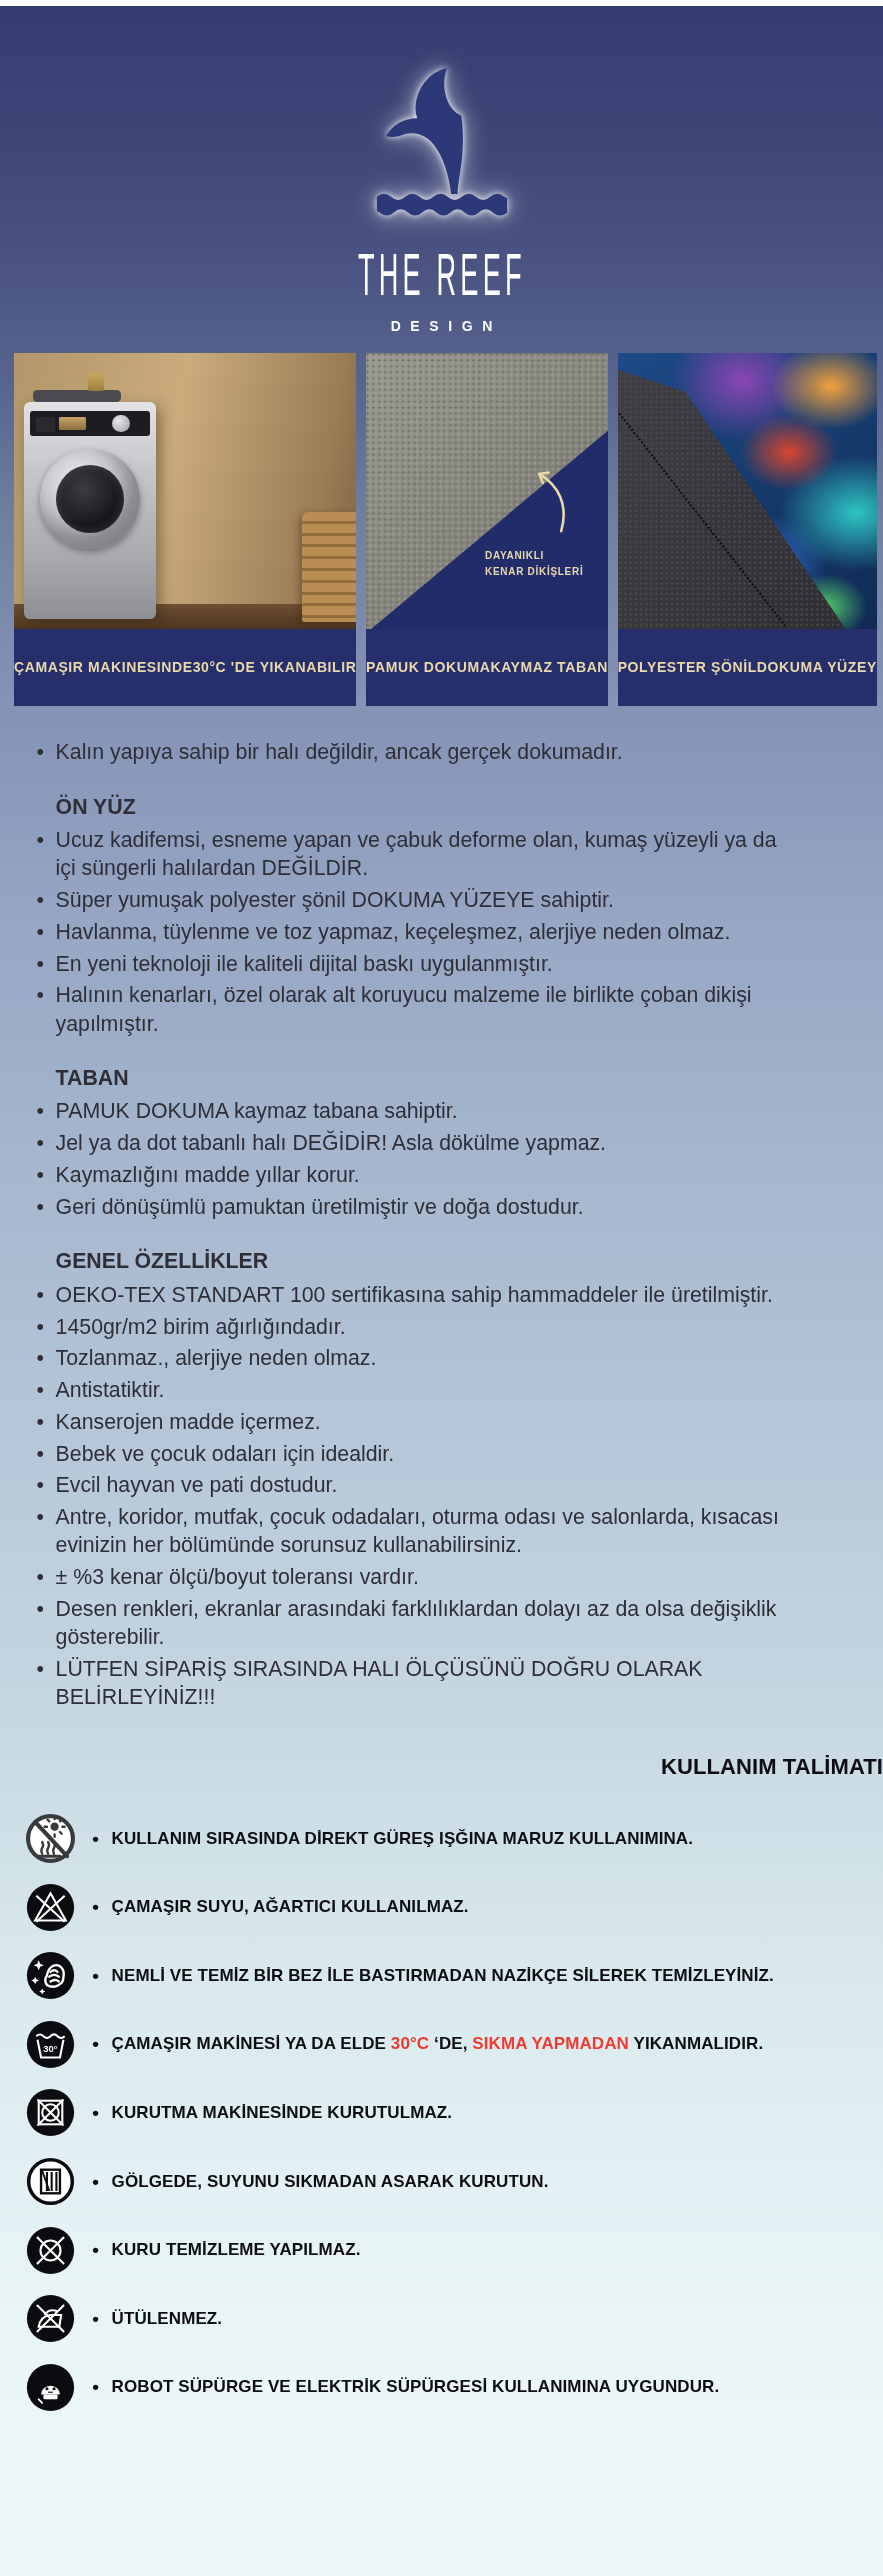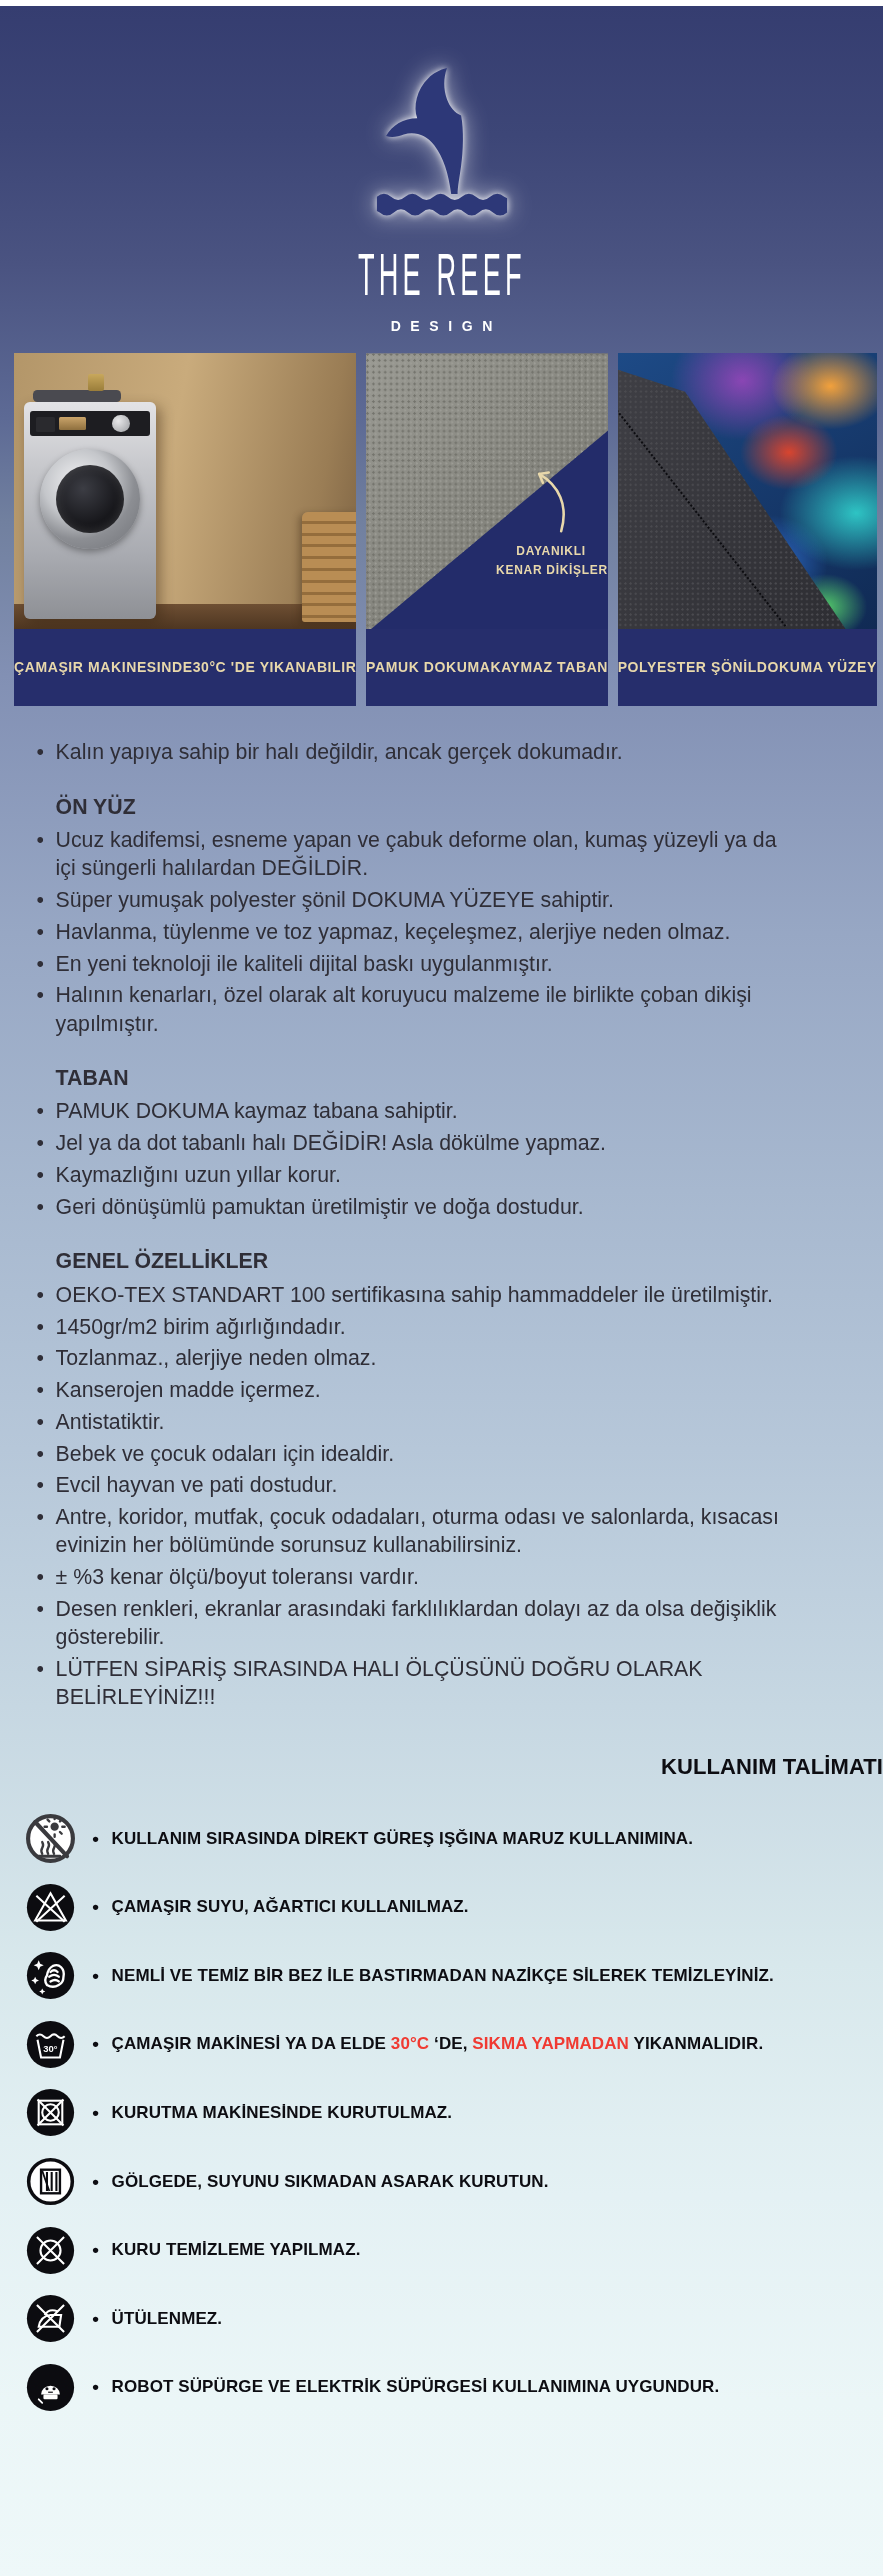--- a/index.html
+++ b/index.html
@@ -85,23 +85,23 @@
   .photo-weave .fabric{
     position:absolute;inset:0;
     background:
       radial-gradient(circle at 1.5px 1.5px,#74746d 1px,rgba(0,0,0,0) 1.4px),
       radial-gradient(circle at 3.7px 4.4px,#9d9d96 0.9px,rgba(0,0,0,0) 1.3px),
       linear-gradient(135deg,#9a9a93 0%,#85857e 55%,#6f6f68 100%);
     background-size:5.9px 5.9px,5.9px 5.9px,100% 100%;
     clip-path:polygon(0 0,100% 0,100% 28%,2% 100%,0 100%);
   }
   .edge-label{
-    position:absolute;right:2px;bottom:49px;width:110px;
-    color:#e8d8ab;font-weight:700;font-size:12px;line-height:1.6;letter-spacing:0.7px;
-    text-align:center;white-space:nowrap;
+    position:absolute;right:13px;bottom:49px;width:110px;
+    color:#e8d8ab;font-weight:700;font-size:10px;line-height:1.6;letter-spacing:0.7px;
+    text-align:left;white-space:nowrap;
   }
   .arrow-svg{position:absolute;right:38px;bottom:94px;}
 
   
   .photo-swirl{
     background:
       radial-gradient(96px 70px at 82% 12%,#f2a13c 0%,rgba(242,161,60,0) 62%),
       radial-gradient(81px 63px at 66% 36%,#d8452f 0%,rgba(216,69,47,0) 60%),
       radial-gradient(118px 88px at 92% 58%,#2ec4c4 0%,rgba(46,196,196,0) 65%),
       radial-gradient(96px 77px at 58% 76%,#2f6fd0 0%,rgba(47,111,208,0) 62%),
@@ -284,31 +284,31 @@
       <li>Süper yumuşak polyester şönil DOKUMA YÜZEYE sahiptir.</li>
       <li>Havlanma, tüylenme ve toz yapmaz, keçeleşmez, alerjiye neden olmaz.</li>
       <li>En yeni teknoloji ile kaliteli dijital baskı uygulanmıştır.</li>
       <li>Halının kenarları, özel olarak alt koruyucu malzeme ile birlikte çoban dikişi yapılmıştır.</li>
     </ul>
 
     <div class="sec-title">TABAN</div>
     <ul>
       <li>PAMUK DOKUMA kaymaz tabana sahiptir.</li>
       <li>Jel ya da dot tabanlı halı DEĞİDİR! Asla dökülme yapmaz.</li>
-      <li>Kaymazlığını uzun yıllar korur.</li>
+      <li>Kaymazlığını madde yıllar korur.</li>
       <li>Geri dönüşümlü pamuktan üretilmiştir ve doğa dostudur.</li>
     </ul>
 
     <div class="sec-title">GENEL ÖZELLİKLER</div>
     <ul>
       <li>OEKO-TEX STANDART 100 sertifikasına sahip hammaddeler ile üretilmiştir.</li>
       <li>1450gr/m2 birim ağırlığındadır.</li>
       <li>Tozlanmaz., alerjiye neden olmaz.</li>
+      <li>Antistatiktir.</li>
       <li>Kanserojen madde içermez.</li>
-      <li>Antistatiktir.</li>
       <li>Bebek ve çocuk odaları için idealdir.</li>
       <li>Evcil hayvan ve pati dostudur.</li>
     </ul>
 
     <ul class="group-gap">
       <li>Antre, koridor, mutfak, çocuk odadaları, oturma odası ve salonlarda, kısacası evinizin her bölümünde sorunsuz kullanabilirsiniz.</li>
     </ul>
 
     <ul class="group-gap">
       <li>± %3 kenar ölçü/boyut toleransı vardır.</li>

